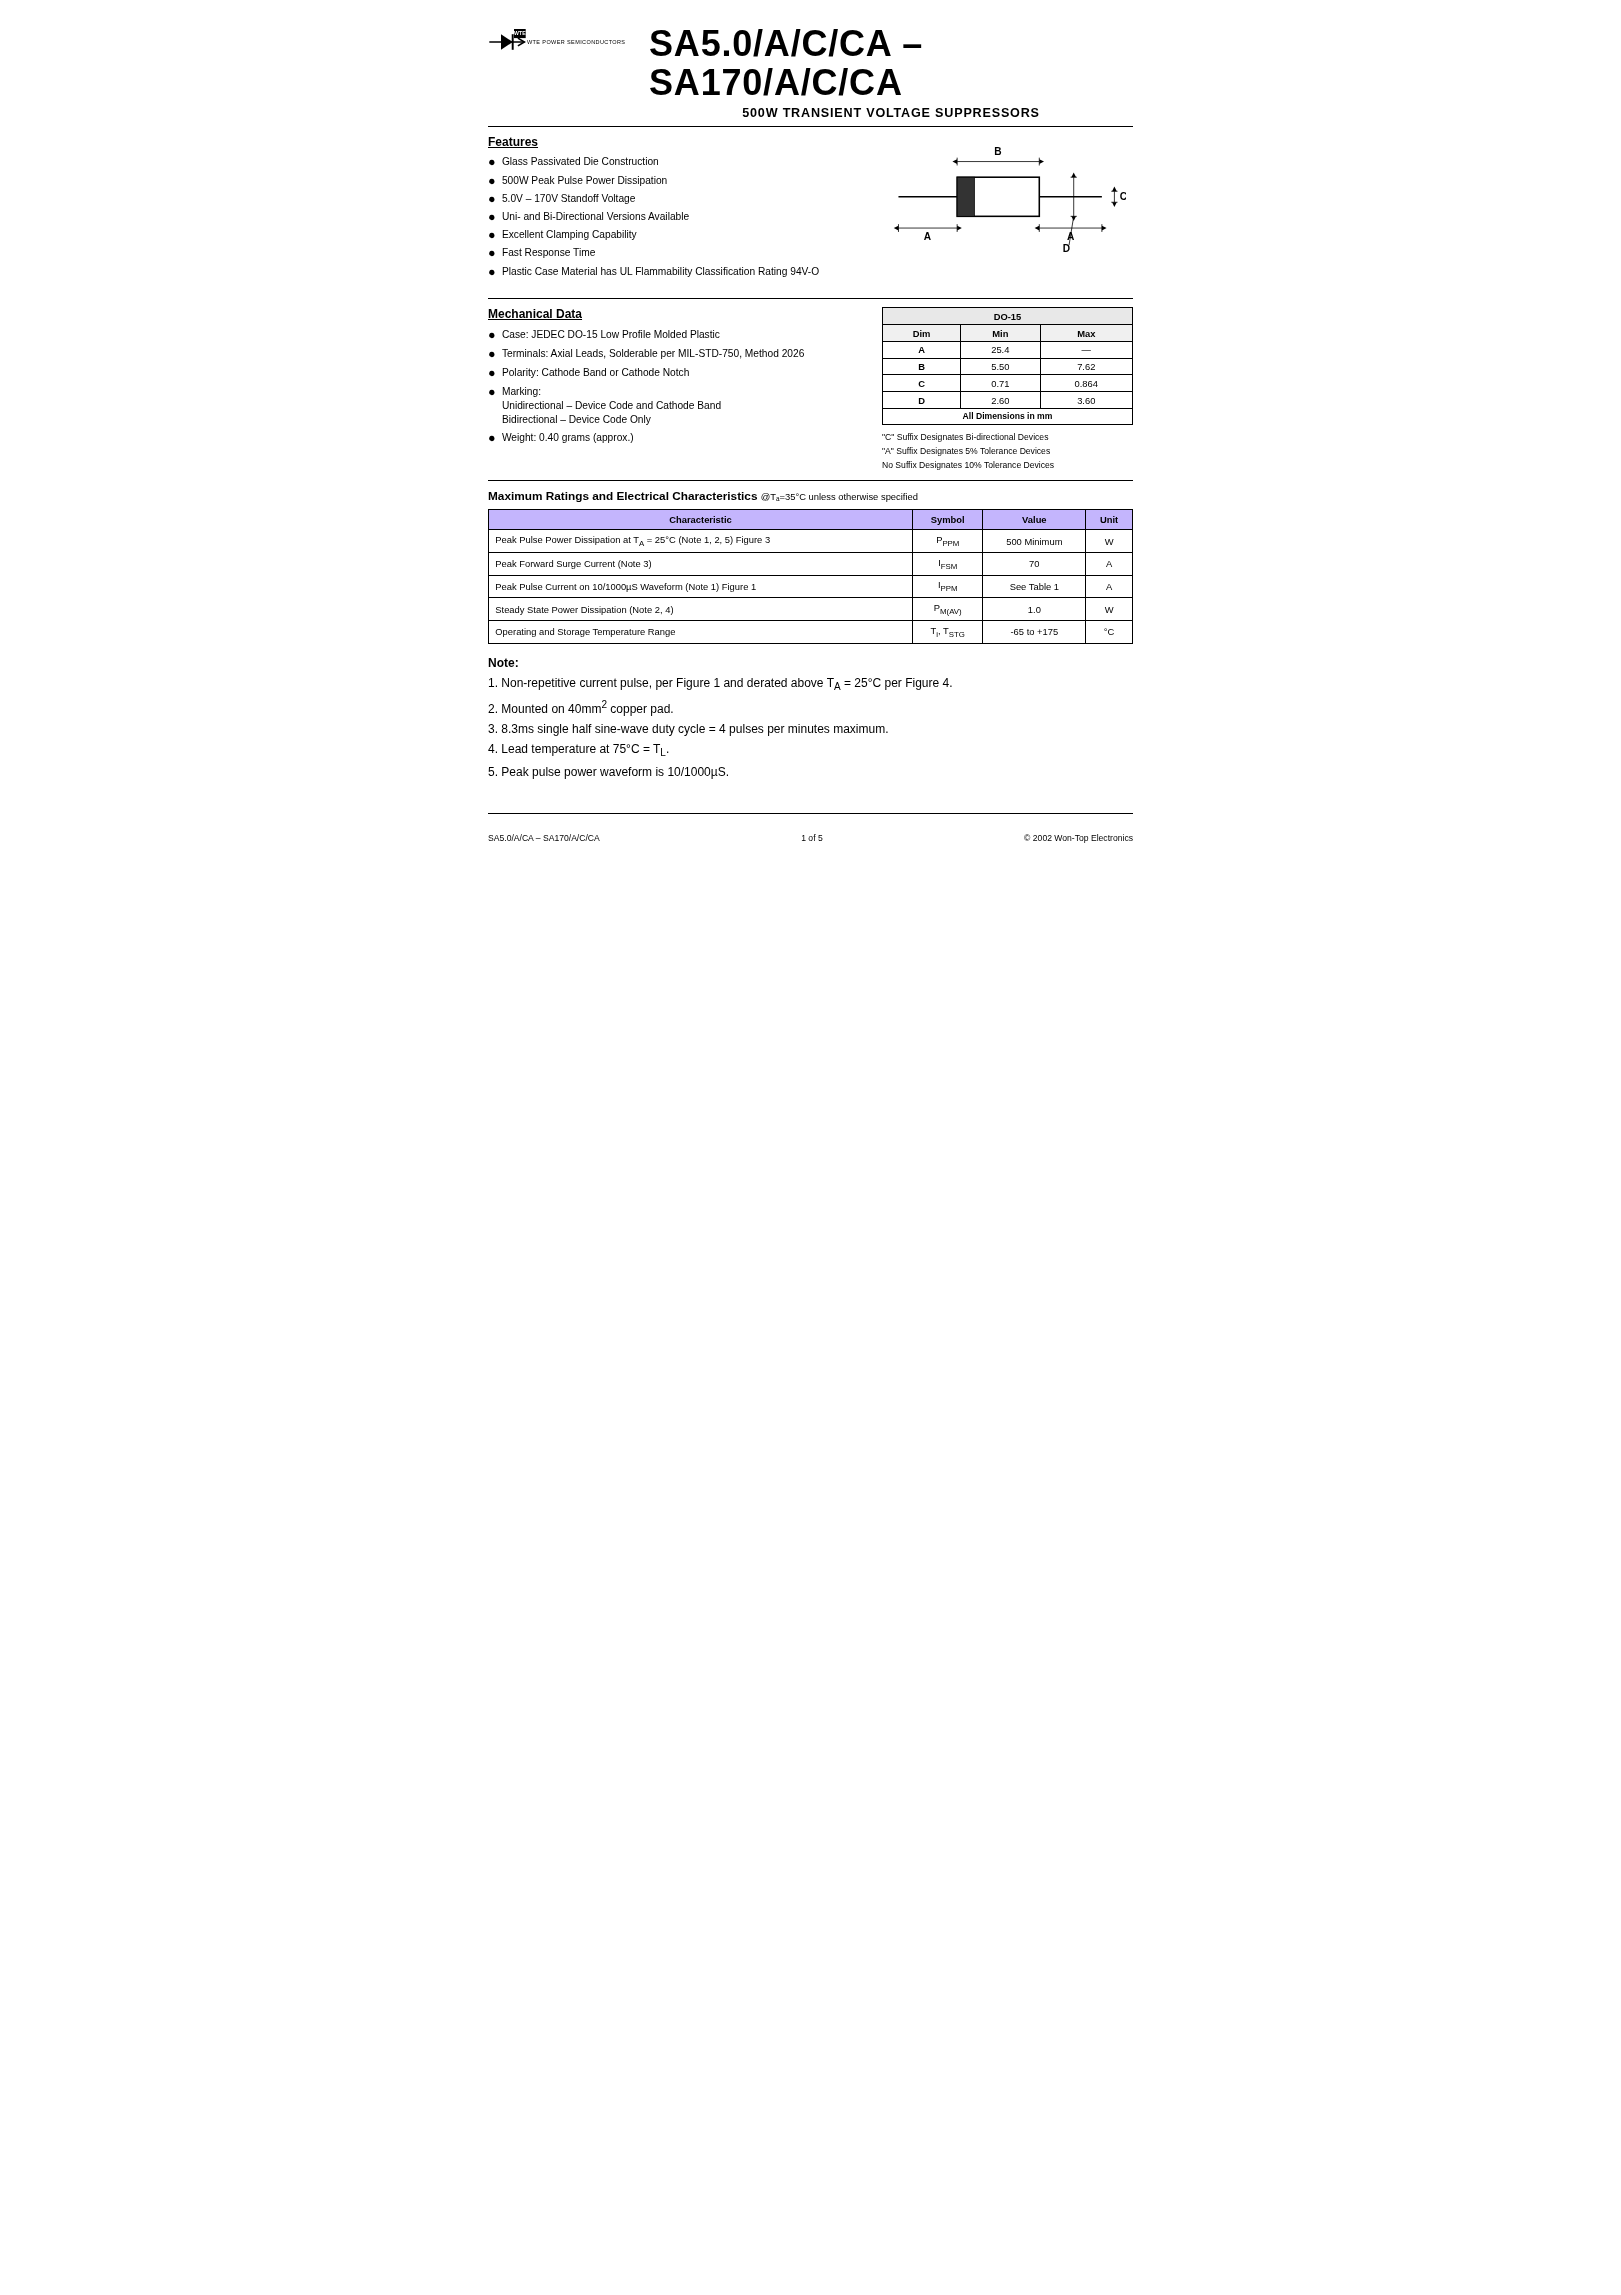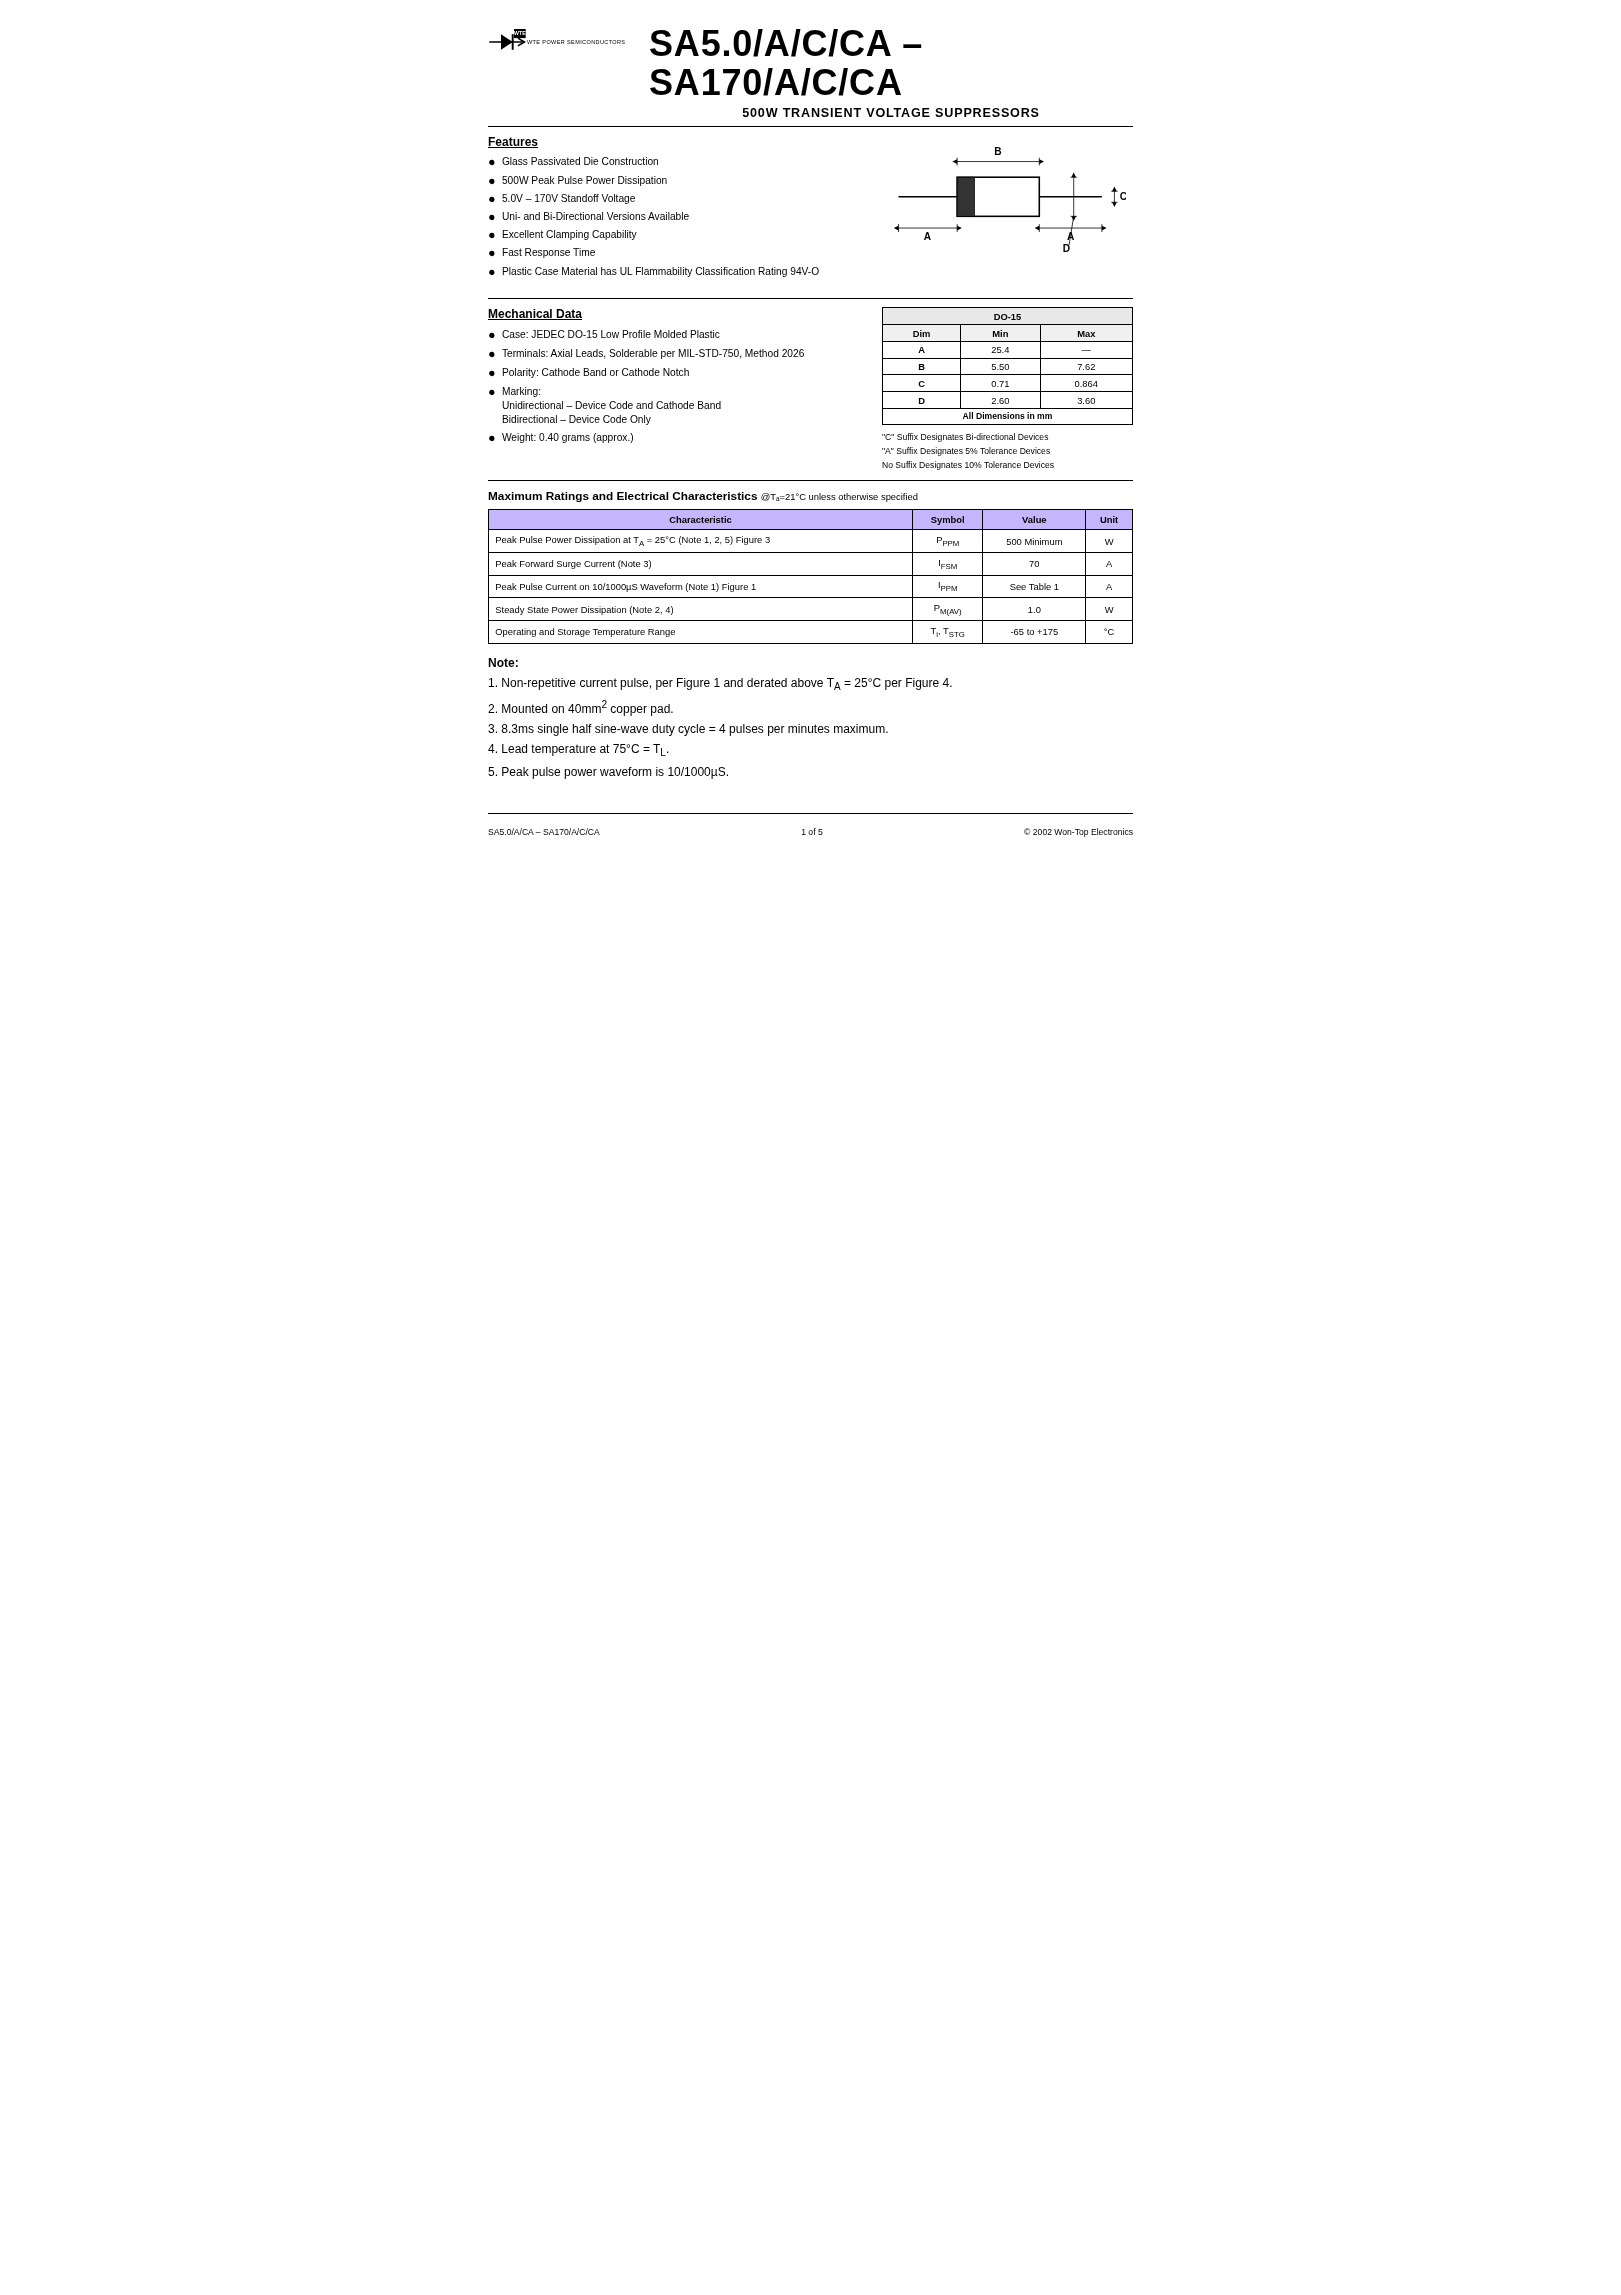--- a/index.html
+++ b/index.html
@@ -203,21 +203,21 @@
     .notes-section {
       font-size: 12px;
       line-height: 1.7;
       margin-top: 6.3px;
     }
 
     
     .page-footer {
       border-top: 0.8px solid #000;
       margin-top: 31px;
-      padding-top: 13px;
+      padding-top: 19px;
       display: flex;
       justify-content: space-between;
       font-size: 8.6px;
     }
 
     
     .arrow-icon {
       display: inline-flex;
       align-items: center;
     }
@@ -412,21 +412,21 @@
       <div>"A" Suffix Designates 5% Tolerance Devices</div>
       <div>No Suffix Designates 10% Tolerance Devices</div>
     </div>
   </div>
 </div>
 
 <hr class="thick">
 
 <div>
   <div class="ratings-title">
-    <span>Maximum Ratings and Electrical Characteristics</span> <span style="font-weight:normal;font-size:9.4px;">@Tₐ=21°C unless otherwise specified</span>
+    <span>Maximum Ratings and Electrical Characteristics</span> <span style="font-weight:normal;font-size:9.4px;">@Tₐ=35°C unless otherwise specified</span>
   </div>
   <table class="ratings-table">
     <thead>
       <tr>
         <th>Characteristic</th>
         <th>Symbol</th>
         <th>Value</th>
         <th>Unit</th>
       </tr>
     </thead>

